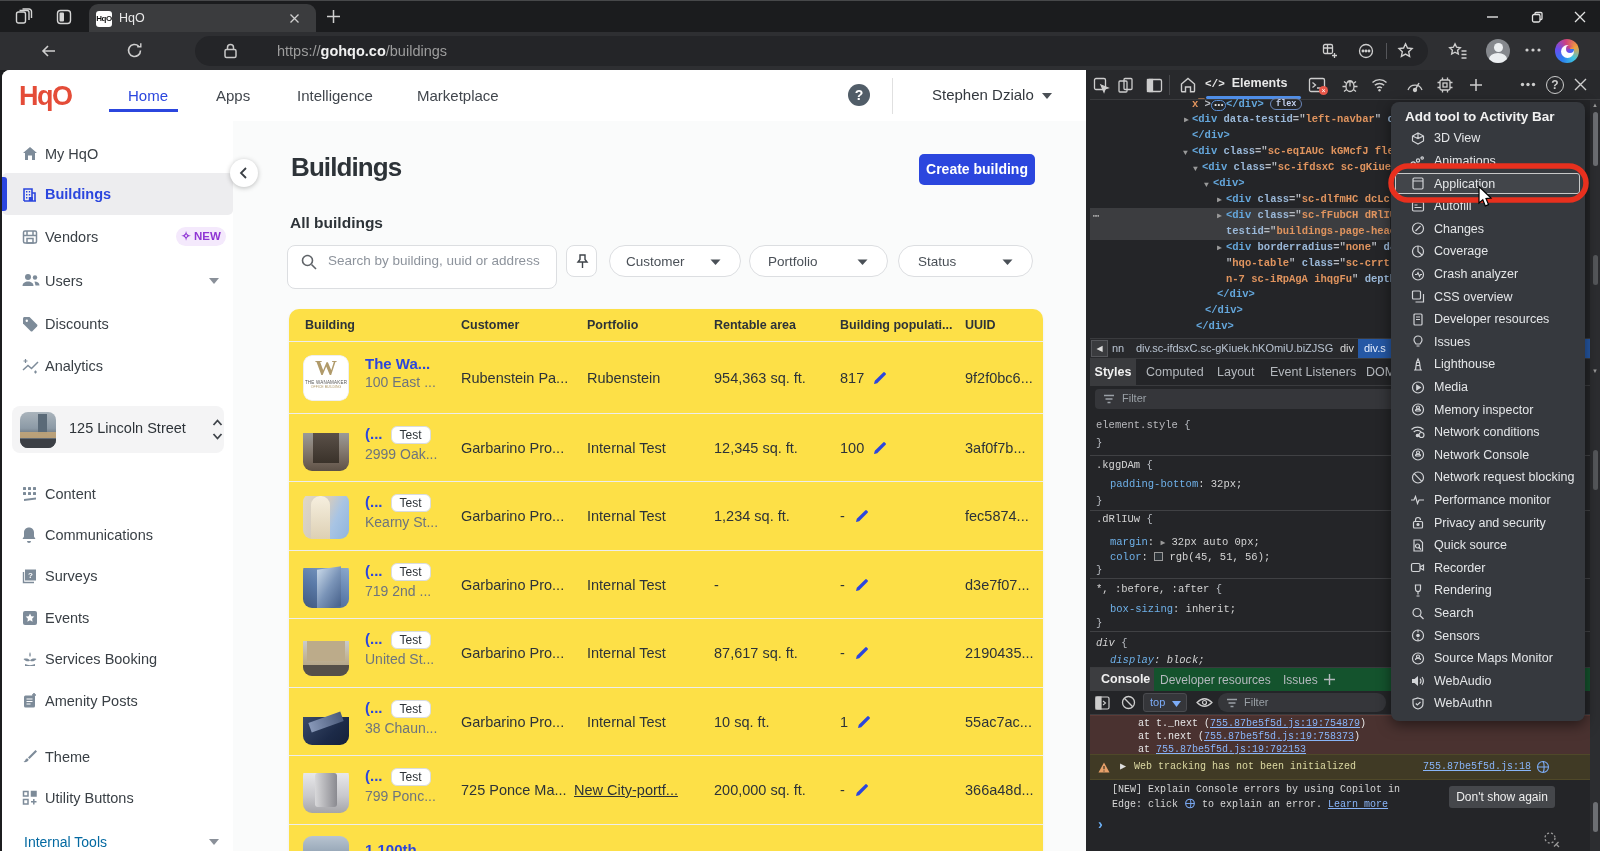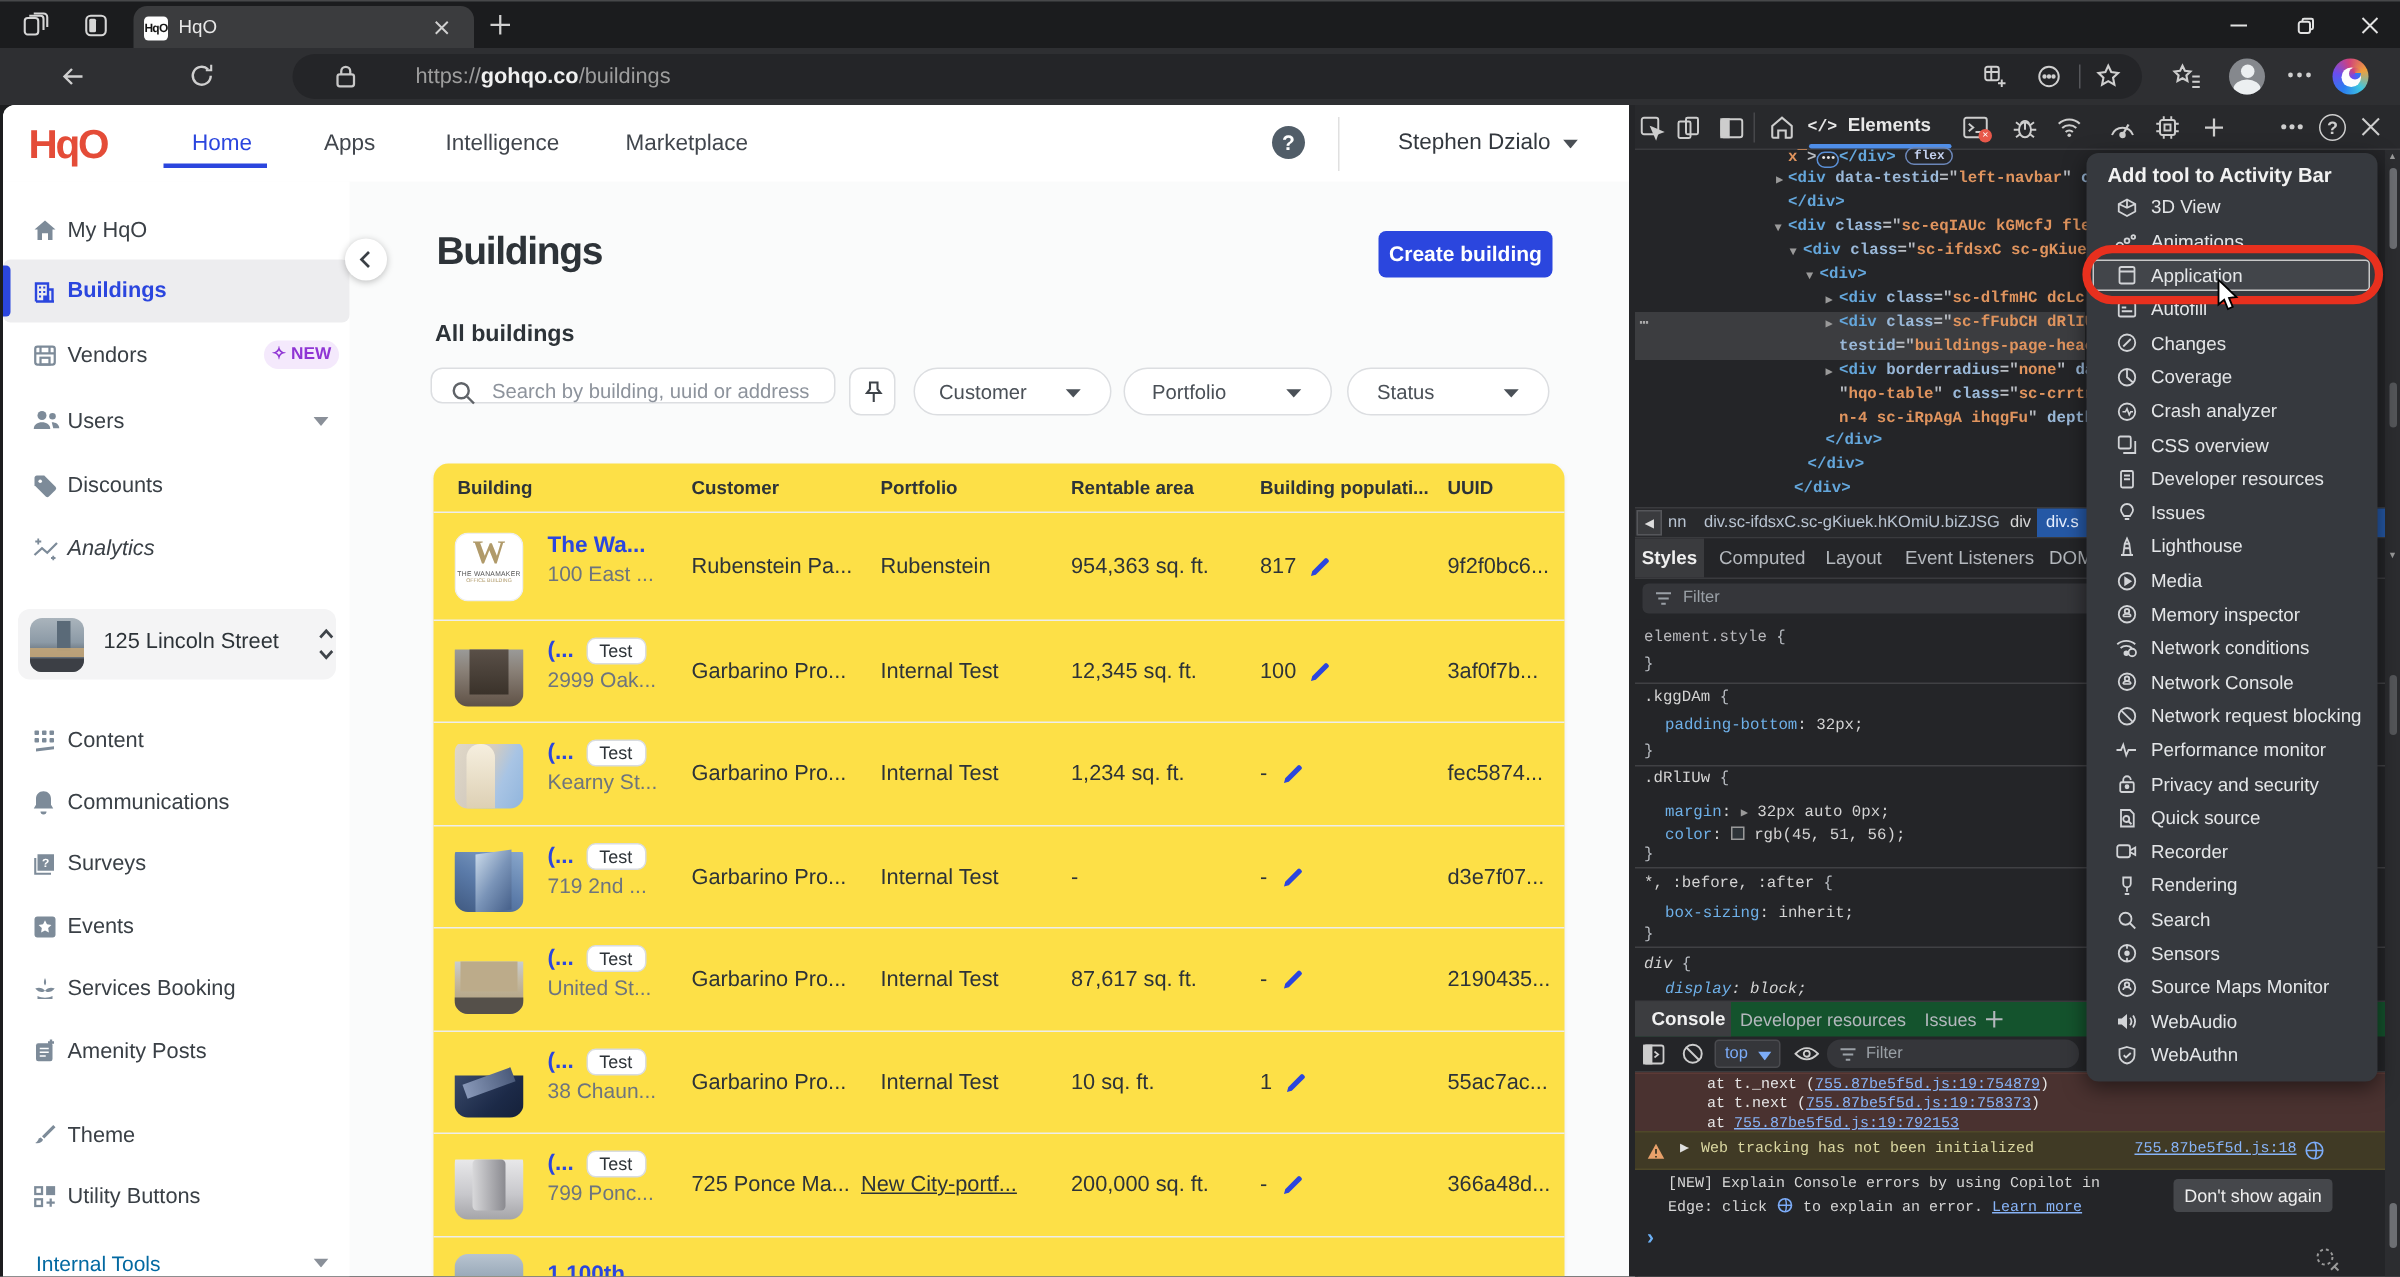--- a/index.html
+++ b/index.html
@@ -189,21 +189,21 @@
         <svg class="abs" style="left:207px;top:157px" width="10" height="6" viewBox="0 0 10 6">
           <path d="M0 0 L5 6 L10 0 Z" fill="#8a9099"></path>
         </svg>
         <div class="sbitem" style="top:183px;">
           <span class="sbicon"><svg width="18" height="18" viewBox="0 0 18 18">
               <path d="M2 3.5 C2 2.7 2.7 2 3.5 2 h5 L16 9.5 a1.5 1.5 0 0 1 0 2.1 L11.6 16 a1.5 1.5 0 0 1-2.1 0 L2 8.5 Z" fill="#7d8b99"></path>
               <circle cx="5.8" cy="5.8" r="1.2" fill="#fff"></circle>
             </svg></span>
           <span class="sblabel" style="">Discounts</span>
         </div>
-        <div class="sbitem" style="top:225px;font-style:italic;">
+        <div class="sbitem" style="top:225px;">
           <span class="sbicon"><svg width="19" height="18" viewBox="0 0 19 18" fill="none" stroke="#7d8b99" stroke-width="1.5">
               <path d="M2 13 L7 8.5 L10.5 11.5 L17 5"></path>
               <path d="M4.5 2 v4 M2.5 4 h4" stroke-width="1.2"></path>
               <path d="M14.5 13.5 v3 M13 15 h3" stroke-width="1.2"></path>
             </svg></span>
           <span class="sblabel" style="">Analytics</span>
         </div>
         <div class="sbitem" style="top:353px;">
           <span class="sbicon"><svg width="18" height="18" viewBox="0 0 18 18" fill="#7d8b99">
               <rect x="2" y="2" width="3" height="3" rx="0.6"></rect>
@@ -290,21 +290,21 @@
       </div>
   <div class="abs" style="left:228px;top:89px;width:28px;height:28px;border-radius:50%;background:#fff;box-shadow:0 1px 5px rgba(0,0,0,0.25);">
     <svg class="abs" style="left:9px;top:8px" width="9" height="12" viewBox="0 0 9 12" fill="none" stroke="#3a3f45" stroke-width="1.8">
           <path d="M7 1 L2 6 L7 11"></path>
         </svg>
   </div>
   <div class="abs" id="content">
         <div class="abs" style="left:58px;top:31px;font-size:26px;font-weight:bold;color:#2d3338;letter-spacing:-0.9px;">Buildings</div>
         <div class="abs" style="left:686px;top:33px;width:116px;height:31px;background:#2b46de;border-radius:5px;color:#fff;font-size:14px;font-weight:bold;text-align:center;line-height:31px;">Create building</div>
         <div class="abs" style="left:57px;top:93px;font-size:15.5px;font-weight:bold;color:#2d3338;">All buildings</div>
-        <div class="abs" style="left:54px;top:124px;width:270px;height:24px;background:#fff;border:1px solid #dcdee1;border-radius:8px;">
+        <div class="abs" style="left:54px;top:124px;width:270px;height:44px;background:#fff;border:1px solid #dcdee1;border-radius:8px;">
 <svg class="abs" style="left:13px;top:8px" width="16" height="16" viewBox="0 0 16 16" fill="none" stroke="#5f6368" stroke-width="1.6">
             <circle cx="6.5" cy="6.5" r="5"></circle>
             <path d="M10.5 10.5 L15 15"></path>
           </svg>
 <div class="abs" style="left:40px;top:7px;font-size:13.5px;color:#8d939c;">Search by building, uuid or address</div>
         </div>
         <div class="abs" style="left:333px;top:124px;width:31px;height:32px;background:#fff;border:1px solid #dcdee1;border-radius:8px;">
 <svg class="abs" style="left:8px;top:7px" width="15" height="17" viewBox="0 0 15 17" fill="none" stroke="#3f444a" stroke-width="1.4">
             <path d="M5 2 h5 v4.5 l2 2.5 H3 l2-2.5 Z"></path>
             <path d="M7.5 9 v6"></path>
@@ -549,21 +549,21 @@
         <span class="arrow" style="left:127px;top:95px;">▶</span>
         <div class="tl" style="left:136px;top:93px;"><span class="tag">&lt;div</span> <span class="attr">class</span><span class="pun">="</span><span class="val">sc-dlfmHC dcLc</span></div>
         <div class="abs" style="left:0;top:108px;width:300px;height:32px;background:#3c3d40;"></div>
         <div class="abs" style="left:3px;top:110px;color:#aaa;font-size:10px;letter-spacing:1px;">⋯</div>
         <span class="arrow" style="left:127px;top:111px;">▶</span>
         <div class="tl" style="left:136px;top:109px;"><span class="tag">&lt;div</span> <span class="attr">class</span><span class="pun">="</span><span class="val">sc-fFubCH dRlIU</span></div>
         <div class="tl" style="left:136px;top:125px;"><span class="attr">testid</span><span class="pun">="</span><span class="val">buildings-page-heac</span></div>
         <span class="arrow" style="left:127px;top:143px;">▶</span>
         <div class="tl" style="left:136px;top:141px;"><span class="tag">&lt;div</span> <span class="attr">borderradius</span><span class="pun">="</span><span class="val">none</span><span class="pun">"</span> <span class="attr">da</span></div>
         <div class="tl" style="left:136px;top:157px;"><span class="pun">"</span><span class="val">hqo-table</span><span class="pun">"</span> <span class="attr">class</span><span class="pun">="</span><span class="val">sc-crrtr</span></div>
-        <div class="tl" style="left:136px;top:173px;"><span class="val">n-4 sc-iRpAgA ihqgFu</span><span class="pun">"</span> <span class="attr">depth</span></div>
+        <div class="tl" style="left:136px;top:173px;"><span class="val">n-7 sc-iRpAgA ihqgFu</span><span class="pun">"</span> <span class="attr">depth</span></div>
         <div class="tl" style="left:127px;top:188px;"><span class="tag">&lt;/div&gt;</span></div>
         <div class="tl" style="left:115px;top:204px;"><span class="tag">&lt;/div&gt;</span></div>
         <div class="tl" style="left:106px;top:220px;"><span class="tag">&lt;/div&gt;</span></div>
       </div>
       <div id="crumbs">
 <div class="abs" style="left:1px;top:1px;width:17px;height:17px;background:#3a3b3e;border:1px solid #55565a;text-align:center;line-height:16px;font-size:8px;color:#ddd;">◀</div>
 <span class="abs" style="left:22px;">nn</span>
 <span class="abs" style="left:46px;">div.sc-ifdsxC.sc-gKiuek.hKOmiU.biZJSG</span>
 <span class="abs" style="left:250px;color:#d8d8d8;">div</span>
 <div class="abs" style="left:268px;top:0;width:242px;height:19px;background:#2558a5;color:#e8f0ff;padding-left:6px;line-height:19px;">div.s</div>

